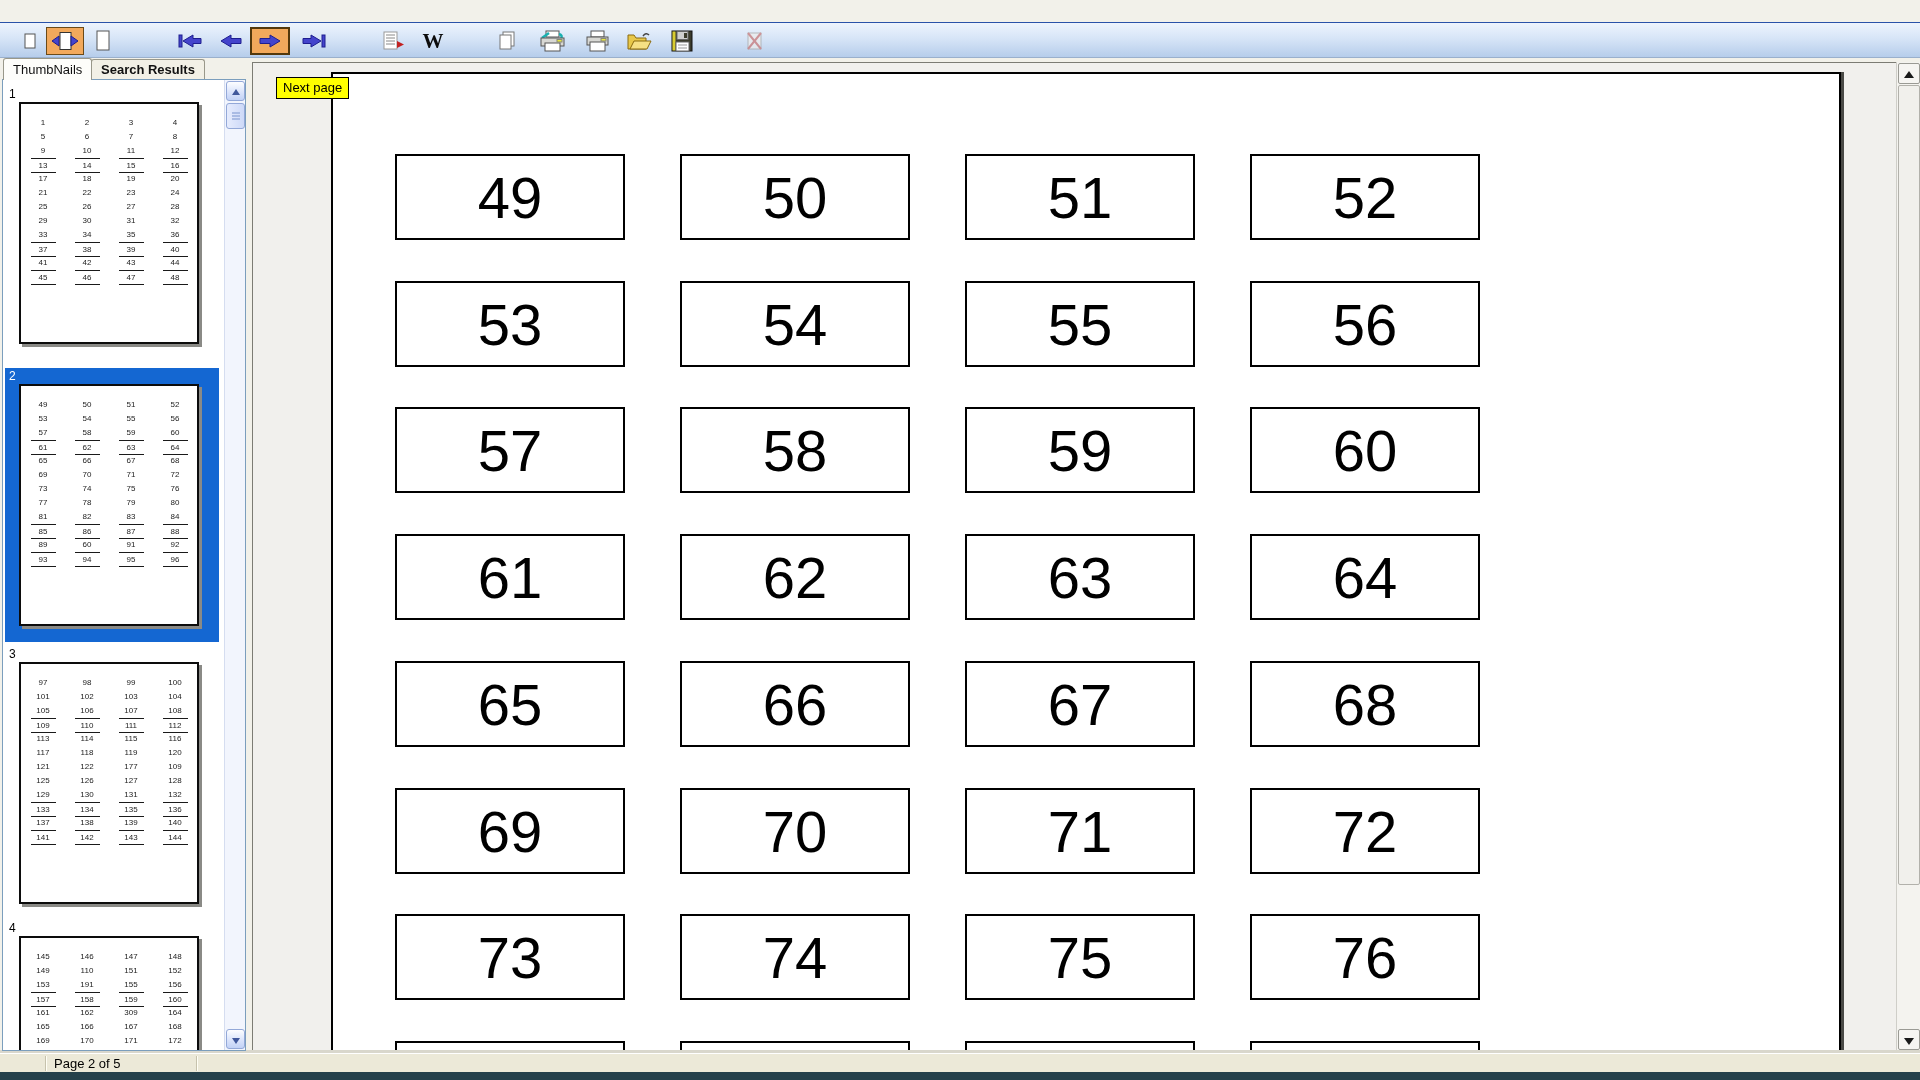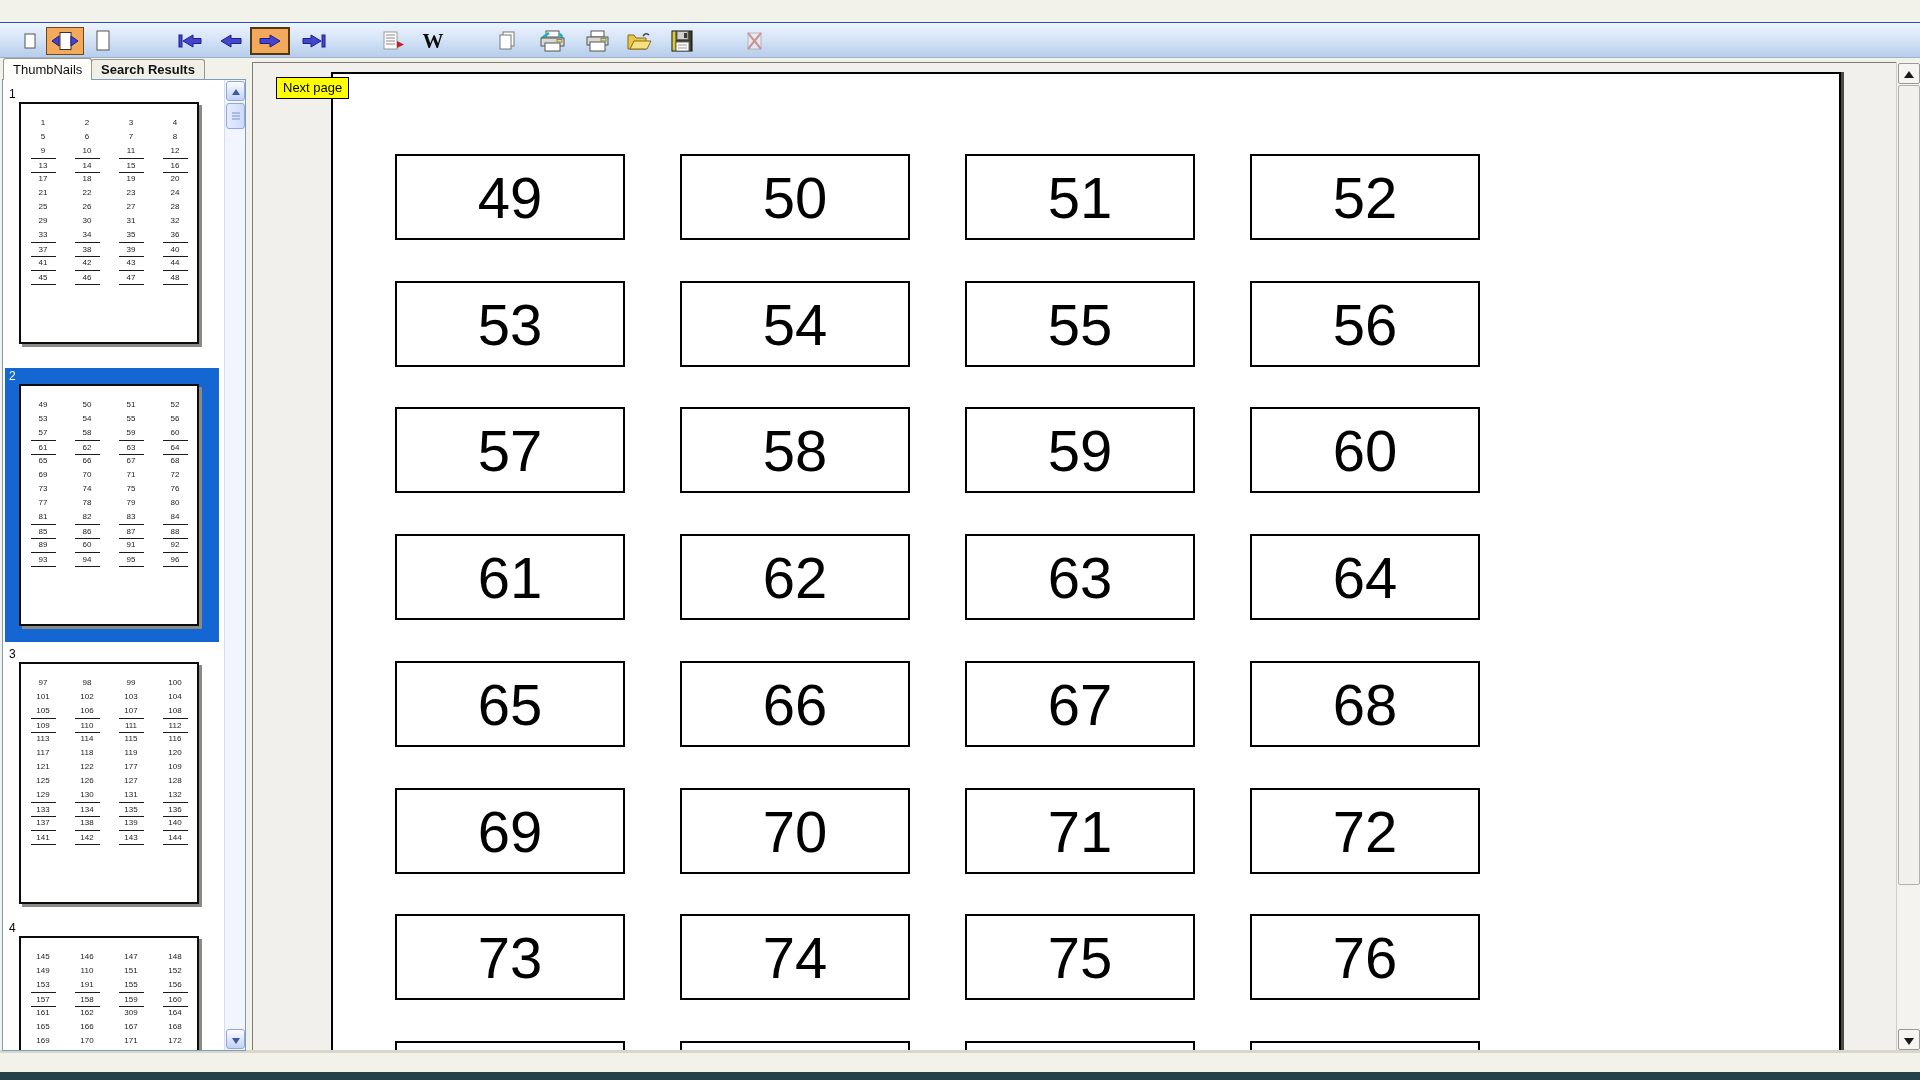--- a/index.html
+++ b/index.html
@@ -596,15 +596,20 @@
         <div class="cl-arrow"></div>
       </div>
     <div id="vs-thumb"></div>
     <div class="cl-btn" id="vs-down">
         <div class="cl-arrow"></div>
       </div>
   </div>
 
   <div id="gapline"></div>
 
+  <div id="statusbar">
+    <div class="sb-sep" id="sb-sep1"></div>
+    <div id="sb-text">Page 2 of 5</div>
+    <div class="sb-sep" id="sb-sep2"></div>
+  </div>
   <div id="bottomstrip"></div>
 
 </div>
 
 </body></html>

